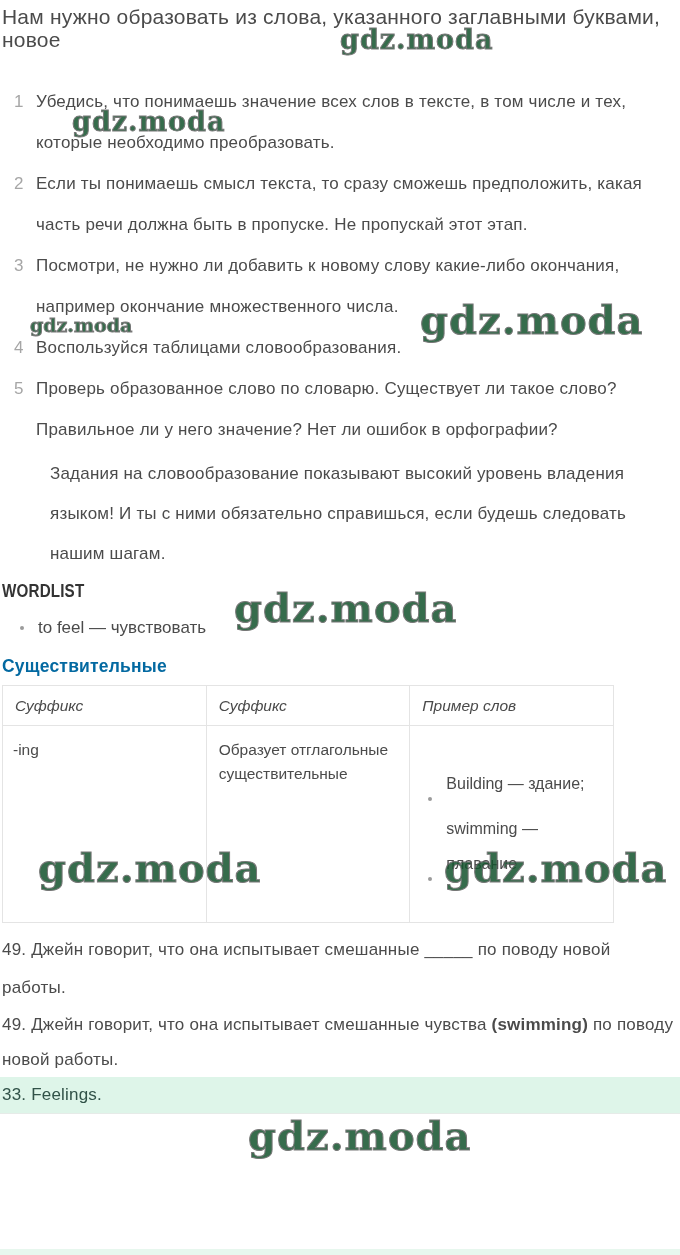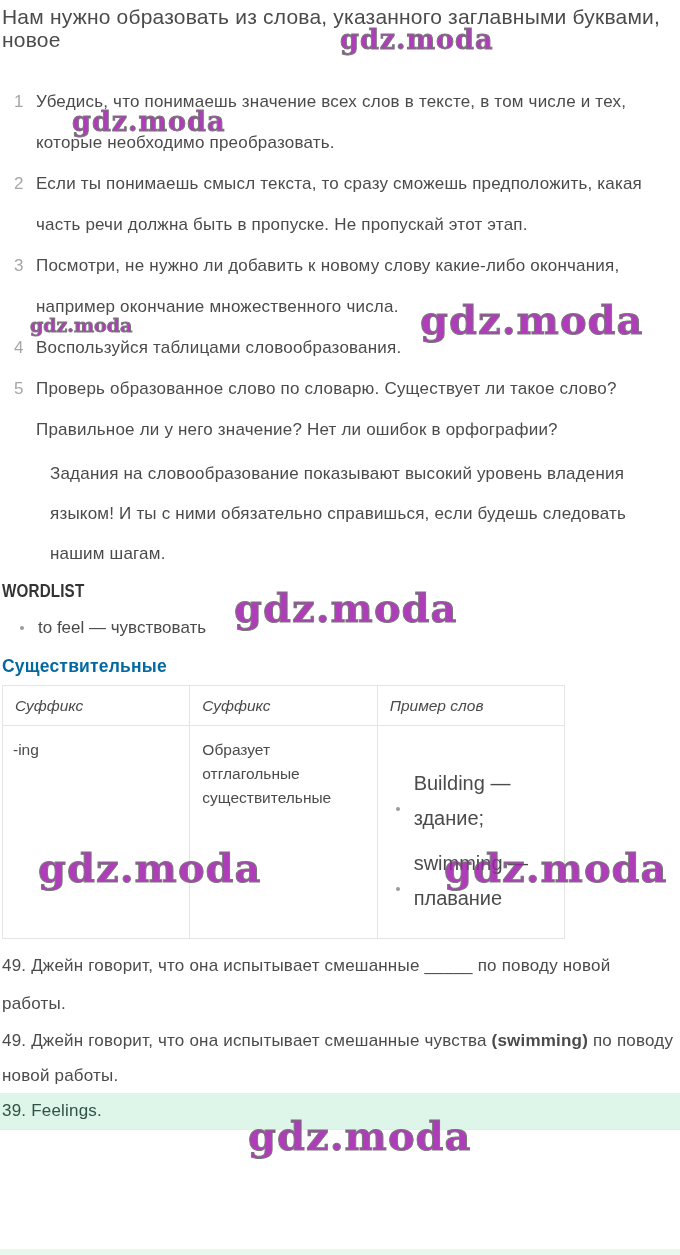--- a/index.html
+++ b/index.html
@@ -35,35 +35,35 @@
   .wordlist li { display:flex; align-items:center; font-size:17px; line-height:24px; }
   .dot {
     width:4px; height:4px; border-radius:50%;
     background:#9b9b9b; flex:0 0 auto; margin:0 14px 0 20px;
   }
 
   .nouns-heading { margin:10px 0 0 2px; font-size:17.5px; font-weight:700; color:#0369a1; letter-spacing:.2px; }
 
   
   .suffix-table {
-    margin:8px 4px 0 2px; width:563px;
+    margin:8px 4px 0 2px; width:612px;
     border-collapse:collapse; table-layout:fixed;
   }
   .suffix-table th, .suffix-table td { border:1px solid #e4e4e4; }
   .suffix-table th {
     text-align:left; font-style:italic; font-weight:400;
     font-size:15.5px; color:#4a4a4a; padding:10px 12px; height:19px;
   }
   .suffix-table td {
     vertical-align:top; font-size:15.5px; padding:12px 12px;
     height:172px; line-height:24px;
   }
   .suffix-table td.suffix-cell { padding-left:10px; }
   .examples { list-style:none; margin:28px 0 0; padding:0; }
-  .example { display:flex; align-items:center; line-height:35px; margin-bottom:10px; font-size:20px; }
+  .example { display:flex; align-items:flex-end; line-height:35px; margin-bottom:10px; font-size:16px; }
   .example .dot { margin:16px 14px 0 6px; }
 
   
   .question { margin-top:8px; line-height:38px; }
   .solution { margin-top:0; line-height:35px; }
   .solution b { font-weight:700; }
   .answer-band {
     margin-top:0; width:680px; box-sizing:border-box;
     background:#def5e9; border-bottom:1px solid #e6ebe8;
     padding:6px 4px 7px 2px;
@@ -73,21 +73,21 @@
   .bottom-strip {
     position:absolute; left:0; bottom:0; width:680px; height:6px;
     background:#e7f7ee;
   }
 
   
   .wm {
     position:absolute;
     font-family:"DejaVu Serif","Liberation Serif",serif;
     font-weight:700;
-    color:#a21caf;
+    color:#14532d;
     -webkit-text-stroke:1px #606060;
     letter-spacing:1px;
     opacity:.85;
     white-space:nowrap;
   }
   .wm-1 { left:340px; top:24px;  font-size:27px; }
   .wm-2 { left:72px;  top:106px; font-size:27px; }
   .wm-3 { left:30px;  top:314px; font-size:19px; letter-spacing:0; }
   .wm-4 { left:420px; top:296px; font-size:40px; }
   .wm-5 { left:234px; top:584px; font-size:40px; }
@@ -165,21 +165,21 @@
         </td>
       </tr>
     </tbody>
   </table>
 
   <p class="para question">49. Джейн говорит, что она испытывает смешанные _____ по поводу новой работы.</p>
 
   <p class="para solution"><span>49. Джейн говорит, что она испытывает смешанные чувства </span><b>(swimming)</b><span> по поводу новой работы.</span></p>
 
   <div class="answer-band">
-    <span>39. Feelings.</span>
+    <span>33. Feelings.</span>
   </div>
 
   <div class="bottom-strip"></div>
 
   <div class="wm wm-1">gdz.moda</div>
   <div class="wm wm-2">gdz.moda</div>
   <div class="wm wm-3">gdz.moda</div>
   <div class="wm wm-4">gdz.moda</div>
   <div class="wm wm-5">gdz.moda</div>
   <div class="wm wm-6">gdz.moda</div>

